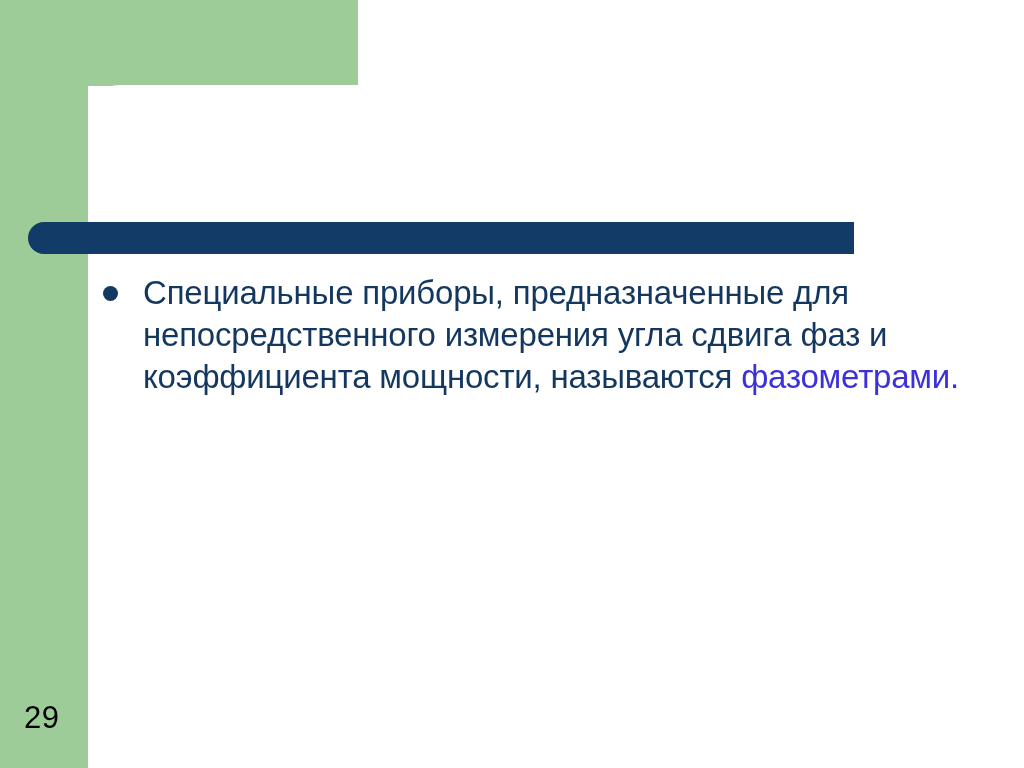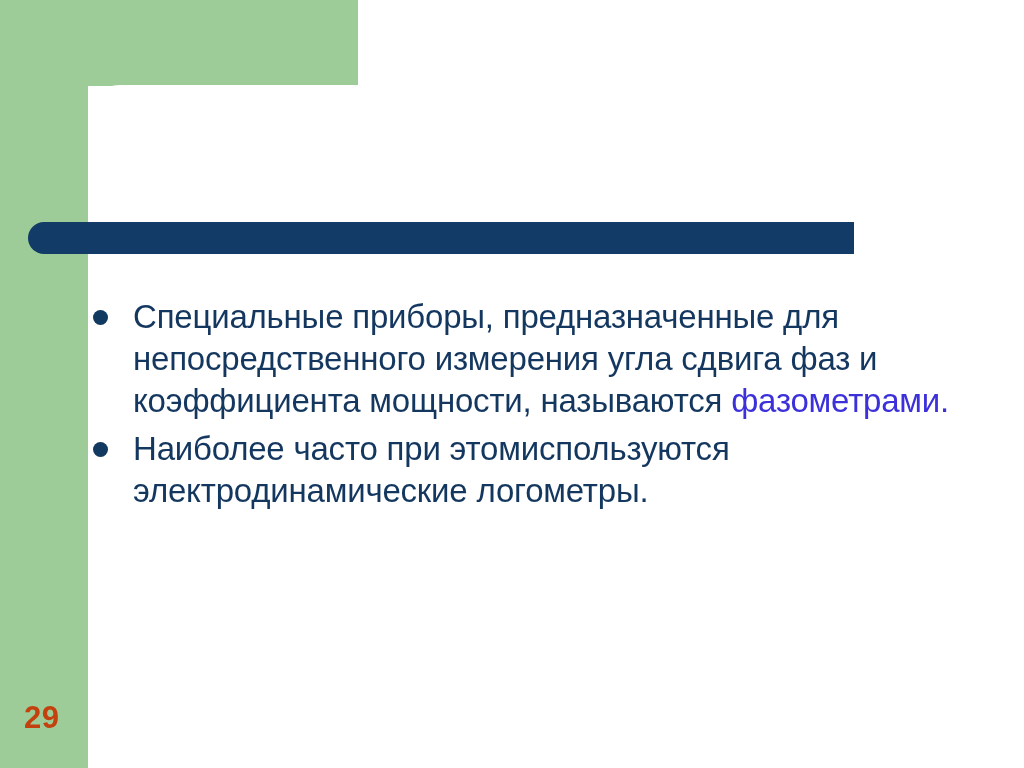--- a/index.html
+++ b/index.html
@@ -54,24 +54,23 @@
     background: #123b68;
     border-top-left-radius: 16px;
     border-bottom-left-radius: 16px;
     border-top-right-radius: 0;
     border-bottom-right-radius: 0;
   }
 
   
   .content {
     position: absolute;
-    left: 93px;
+    left: 103px;
     top: 272px;
     width: 910px;
-    margin-top: 24px;
   }
   .bullet-row {
     display: flex;
     align-items: flex-start;
     margin: 0 0 6px 0;
   }
   .bullet-row + .bullet-row {
     margin-top: 6px;
   }
   .bullet-dot {
@@ -93,23 +92,23 @@
   }
   .accent-word {
     color: #3b30da;
   }
 
   
   .page-number {
     position: absolute;
     left: 24px;
     top: 702px;
-    color: #c2410c;
+    color: #000000;
     font-size: 31px;
-    font-weight: bold;
+    font-weight: normal;
     line-height: 1;
     letter-spacing: 0.5px;
   }
 </style>
 </head>
 <body>
 
 <div id="slide">
 
   <div class="green-left-band"></div>
@@ -119,22 +118,18 @@
   <div class="navy-bar"></div>
 
   <div class="content">
 
     <div class="bullet-row">
       <span class="bullet-dot"></span>
       <div class="bullet-text"><span>Специальные приборы, предназначенные для непосредственного измерения угла сдвига фаз и коэффициента мощности, называются </span><span class="accent-word">фазометрами.</span><span></span></div>
     </div>
 
 
-    <div class="bullet-row">
-      <span class="bullet-dot"></span>
-      <div class="bullet-text"><span>Наиболее часто при этомиспользуются электродинамические логометры.</span><span class="accent-word"></span><span></span></div>
-    </div>
 
   </div>
 
   <div class="page-number">29</div>
 
 </div>
 
 </body></html>

